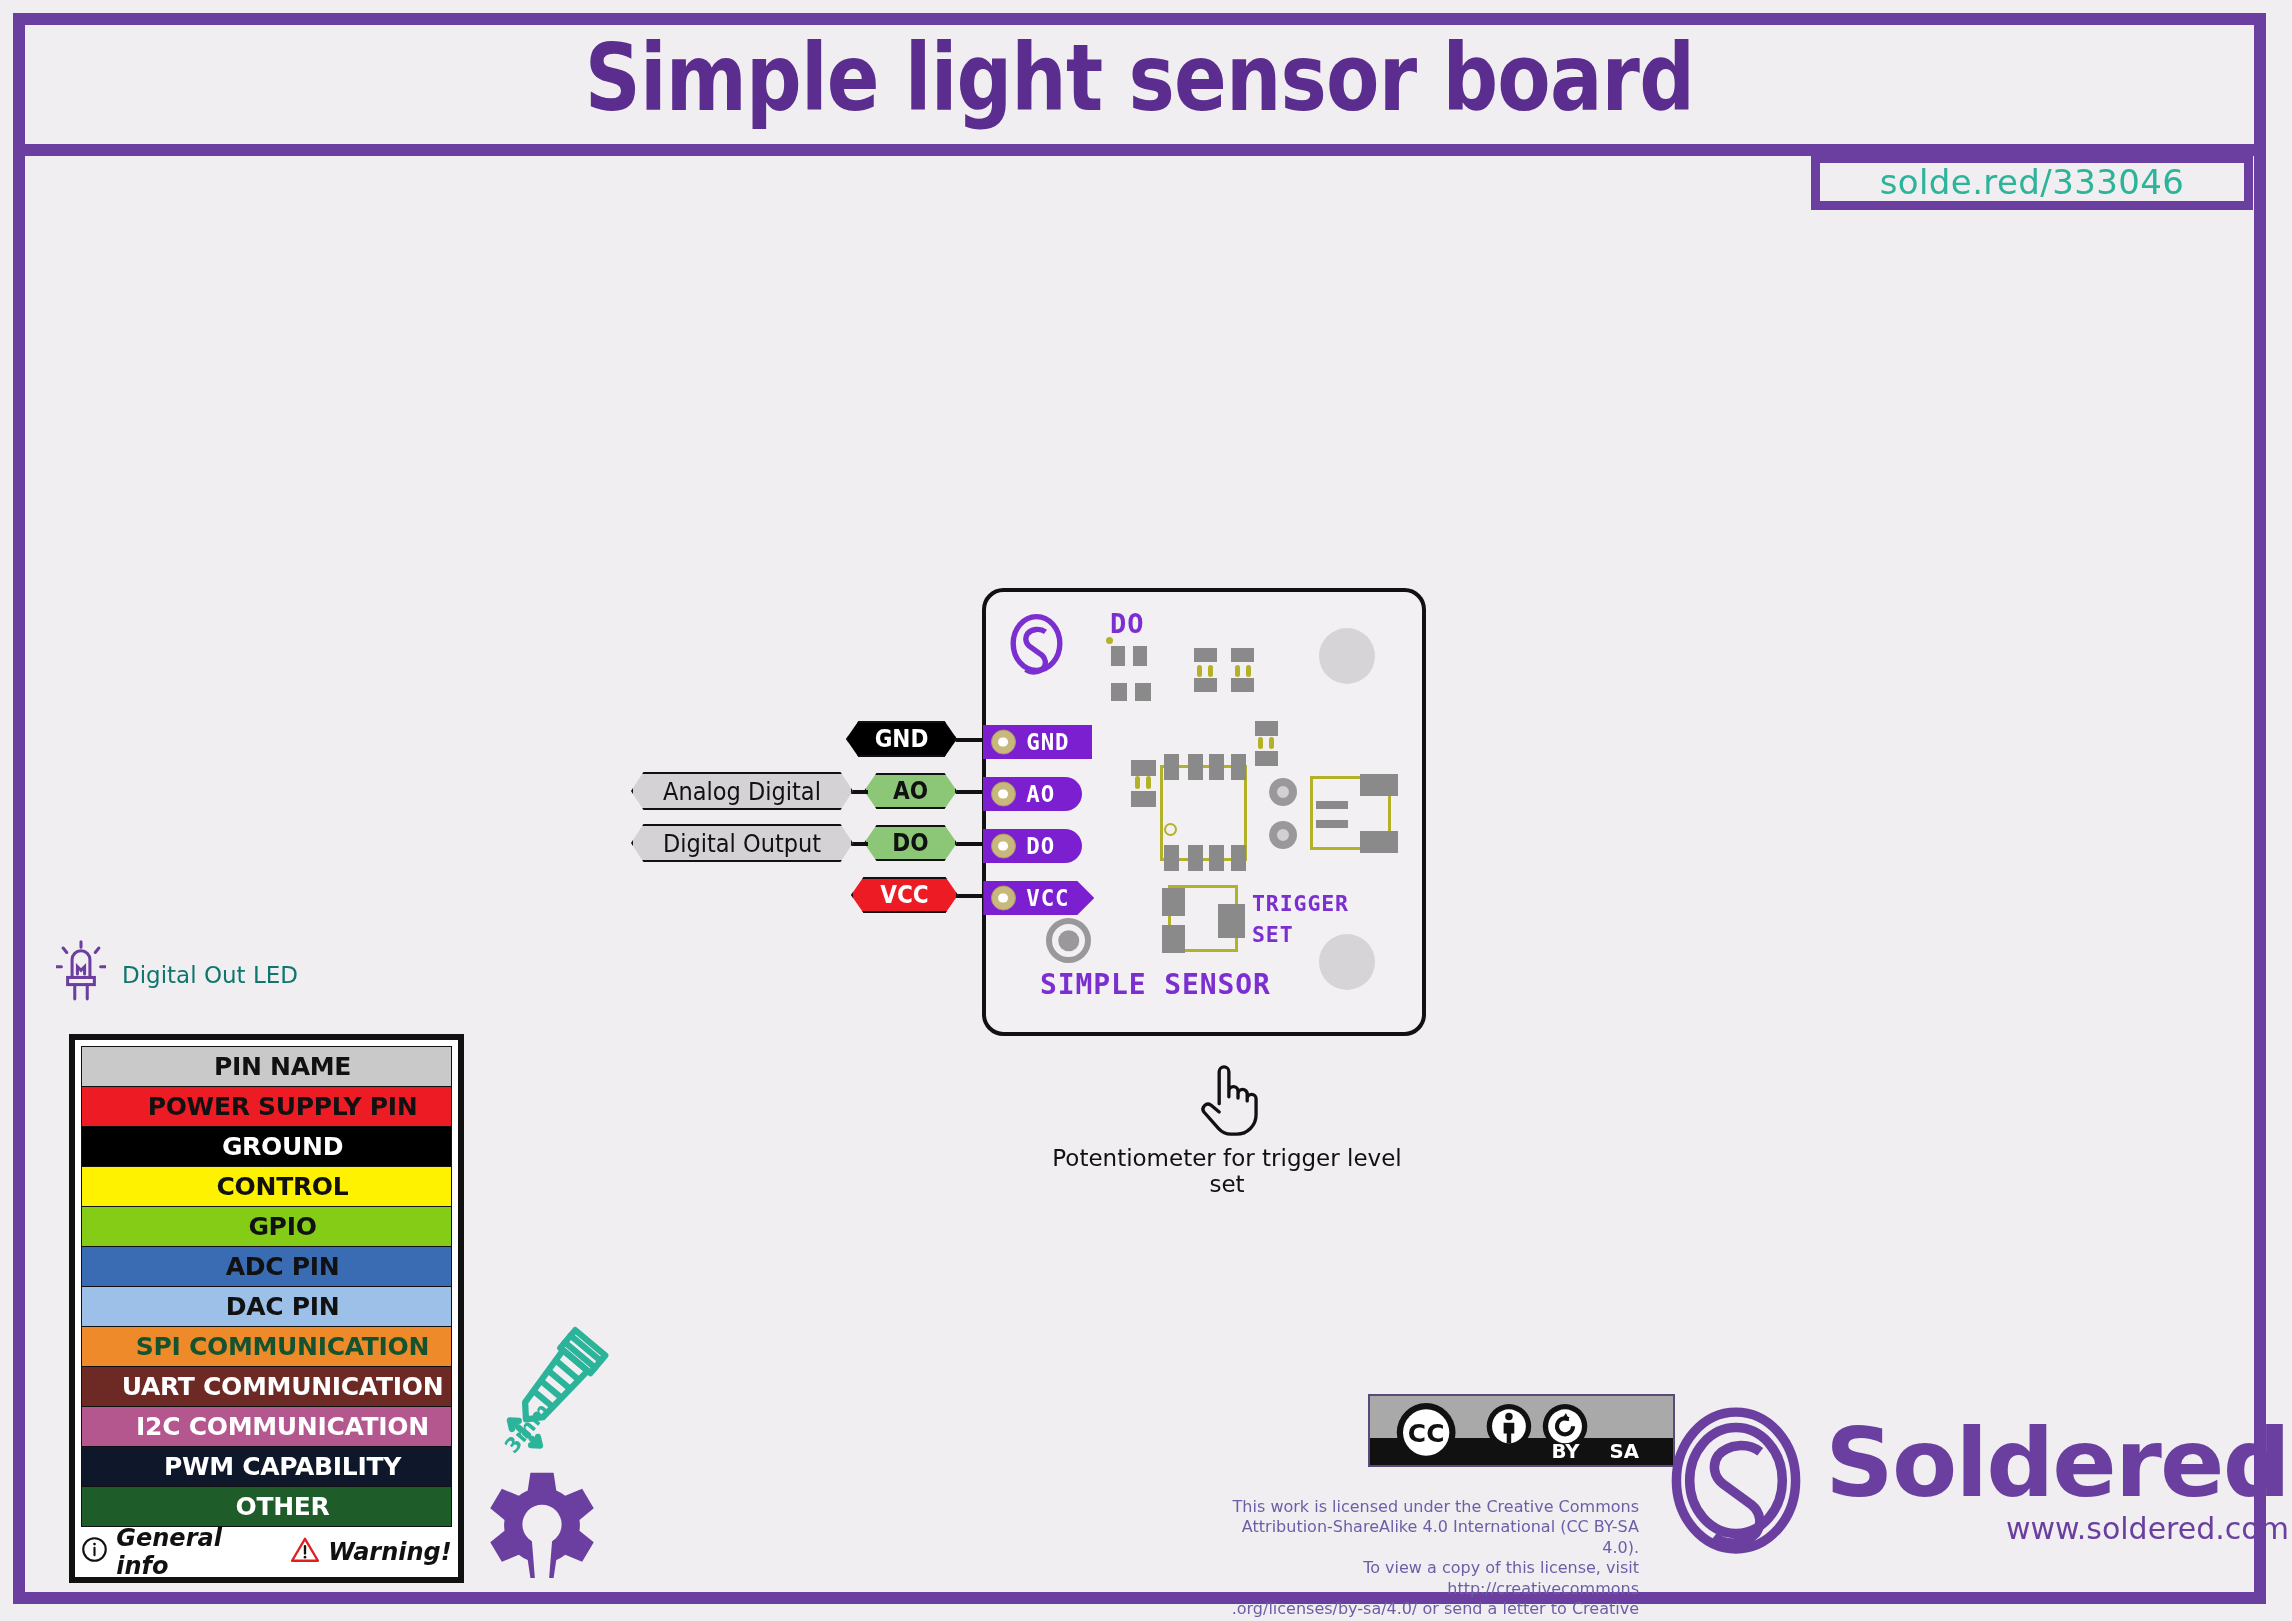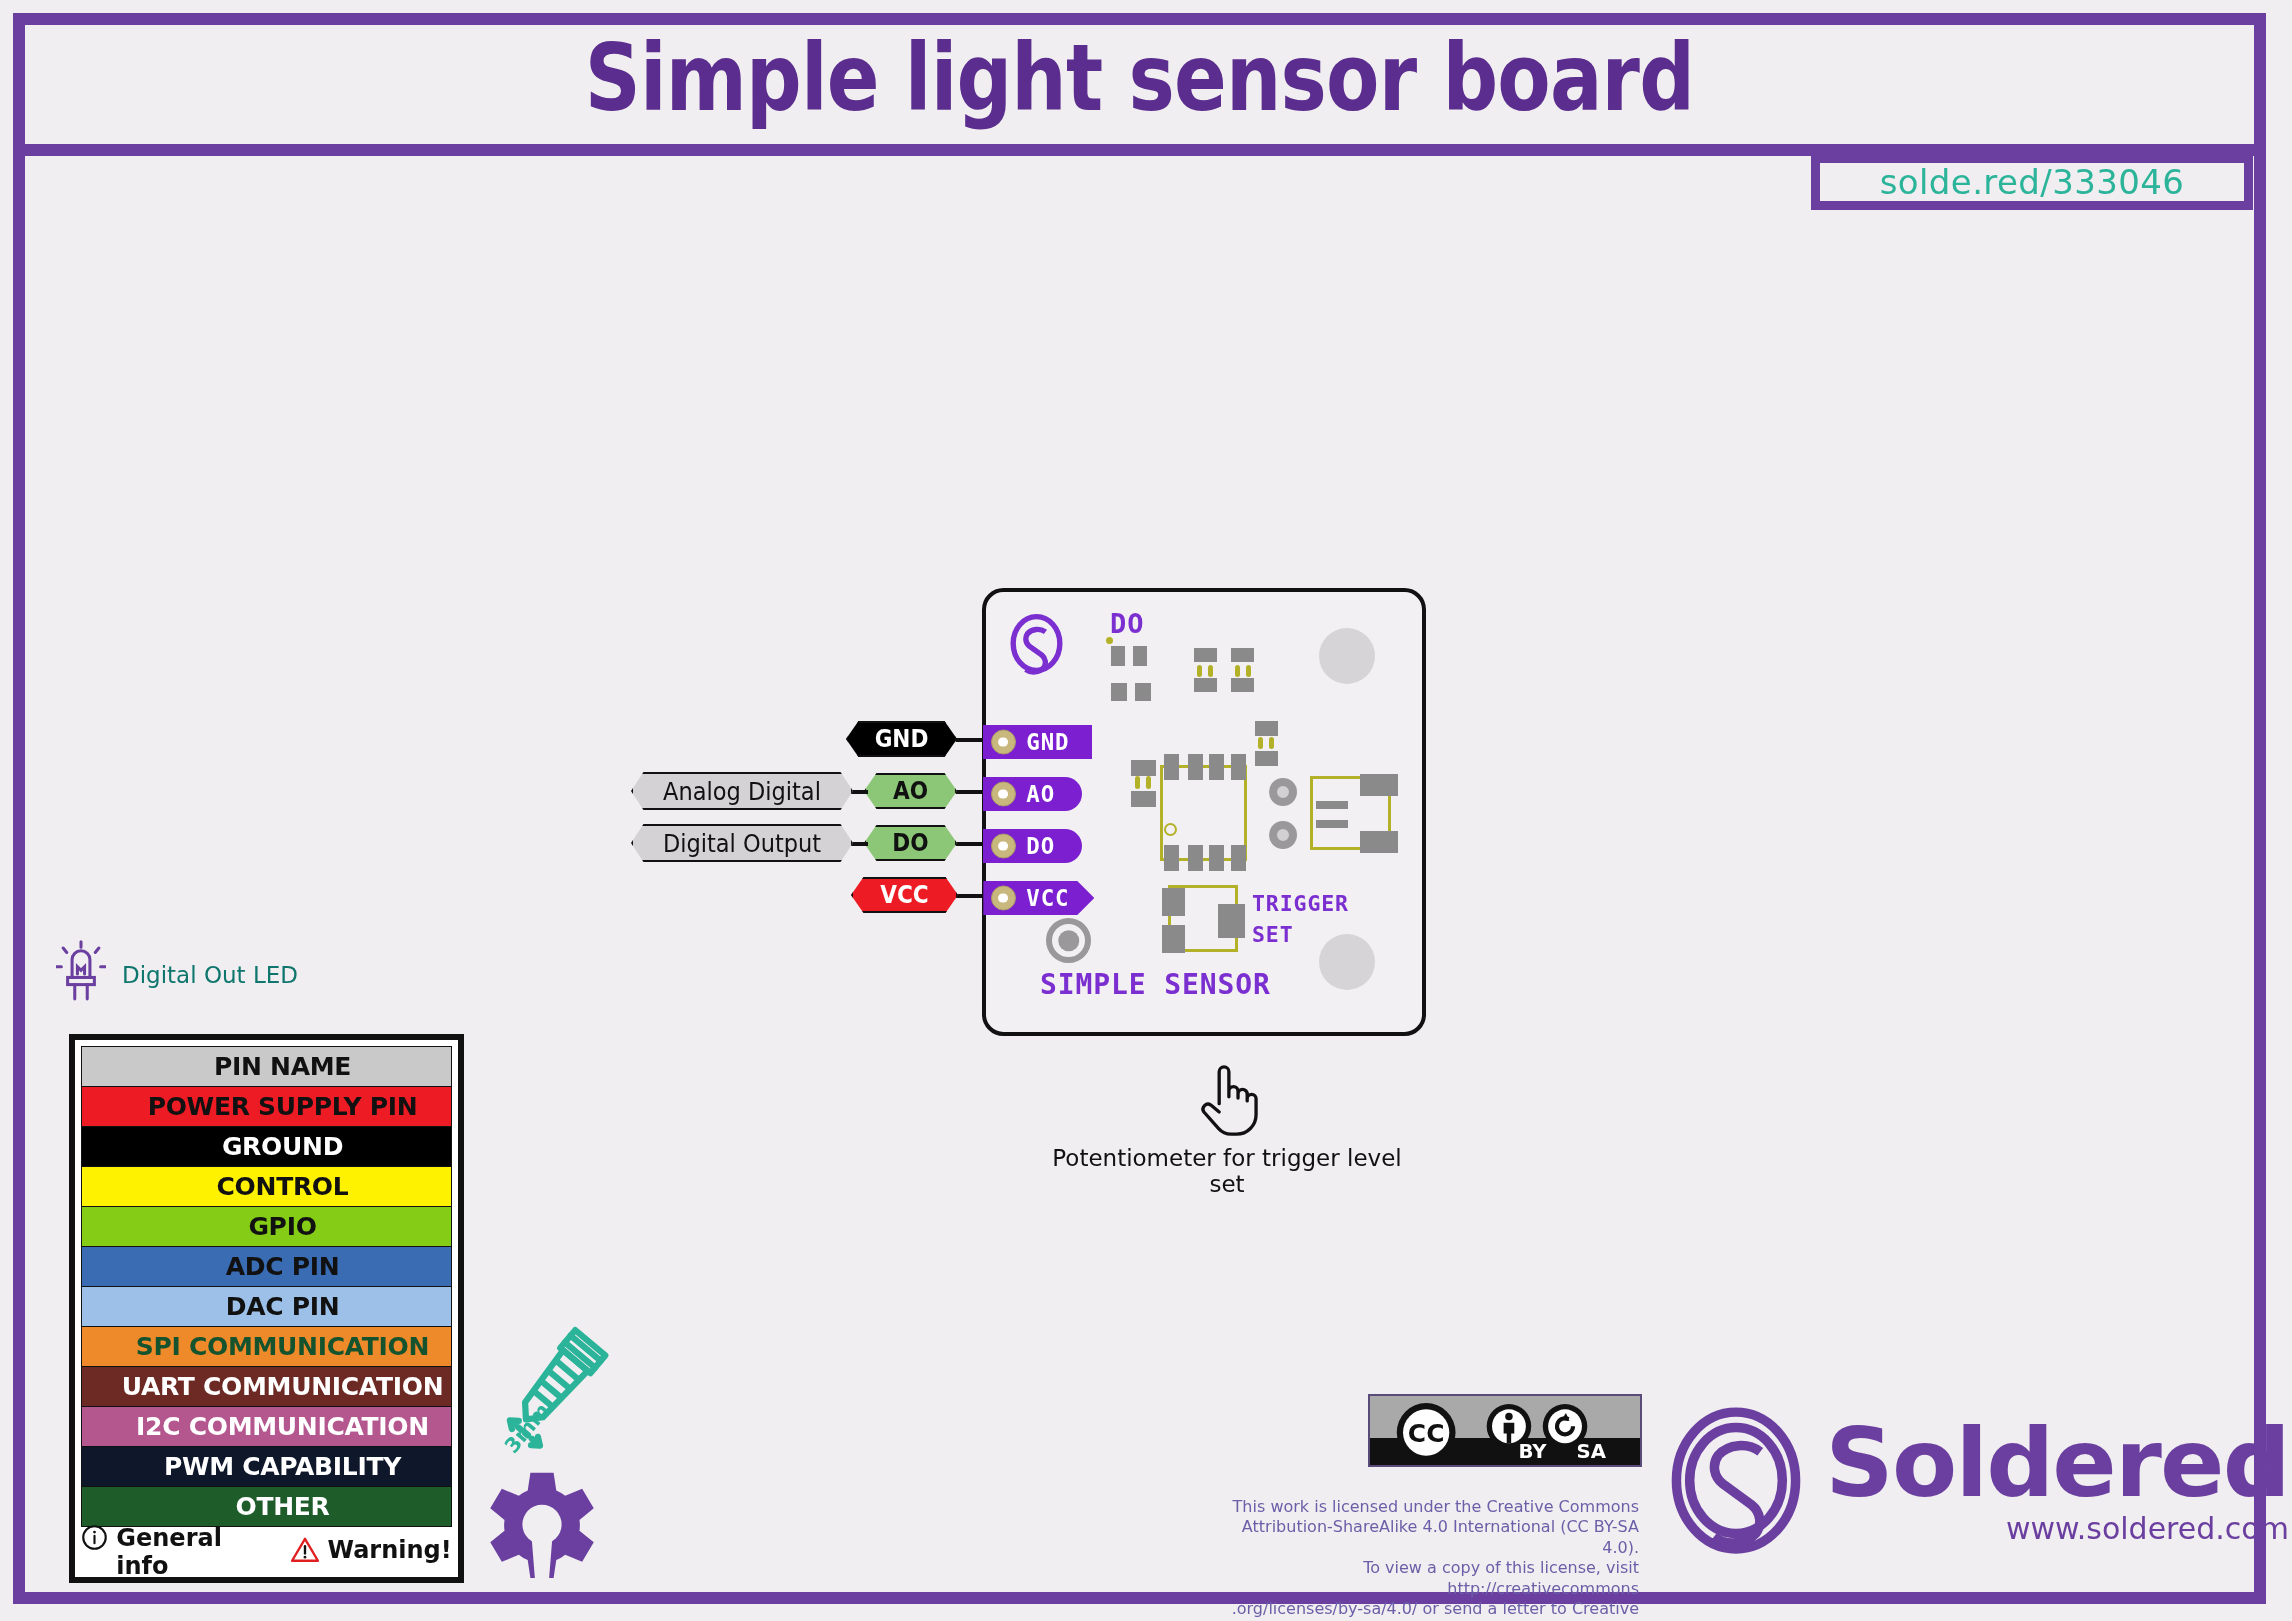--- a/index.html
+++ b/index.html
@@ -69,21 +69,21 @@
     letter-spacing:-0.3px;
     padding-left:32px;
   }
   .legend-row:last-of-type{border-bottom-width:1.8px;}
   #legend-footer{
     height:50px;
     display:flex;align-items:center;justify-content:center;gap:14.3px;
     font-size:24px;font-weight:600;color:#111;
     background:#fff;
   }
-  #legend-footer .fi{display:flex;align-items:flex-start;gap:8px;}
+  #legend-footer .fi{display:flex;align-items:center;gap:8px;font-style:italic;}
 
   
   #screw-icon{position:absolute;left:491px;top:1324px;}
   #gear-icon{position:absolute;left:484px;top:1469px;}
 
   
   #board-wrap{position:absolute;left:982px;top:588px;width:444px;height:448px;}
   #board{
     position:absolute;left:0;top:0;width:444px;height:448px;
     background:#f2f0f2;border:4.5px solid #111;border-radius:21.5px;box-sizing:border-box;
@@ -137,21 +137,21 @@
     font-size:25px;font-weight:400;color:#111;
     background:#d4d2d4;border:2.7px solid #111;box-sizing:border-box;
     font-family:"DejaVu Sans Condensed","Liberation Sans Narrow","Liberation Sans",sans-serif;
   }
 
   
   #pot-callout{position:absolute;left:1048px;top:1062px;width:358px;text-align:center;}
   #pot-callout .cap{font-size:23px;color:#111;margin-top:5.4px;}
 
   
-  #cc-badge{position:absolute;left:1368px;top:1394px;width:274px;height:73px;border:2.7px solid #5a4a7a;box-sizing:border-box;background:#a9a9a9;overflow:hidden;}
+  #cc-badge{position:absolute;left:1368px;top:1394px;width:307px;height:73px;border:2.7px solid #5a4a7a;box-sizing:border-box;background:#a9a9a9;overflow:hidden;}
   #cc-badge .strip{position:absolute;left:0;bottom:0;width:100%;height:27px;background:#111;}
   #cc-badge .bylabels{position:absolute;left:0;bottom:0;width:100%;height:27px;display:flex;align-items:center;justify-content:flex-end;gap:30px;padding-right:34px;box-sizing:border-box;color:#fff;font-size:19.7px;font-weight:700;}
   #license-text{position:absolute;left:1209px;top:1497px;width:430px;text-align:right;color:#6b5fa8;font-size:16px;line-height:1.28;}
   #soldered-logo{position:absolute;left:1661px;top:1402px;display:flex;align-items:center;gap:14.3px;}
   #soldered-logo .wordmark{display:flex;flex-direction:column;align-items:flex-end;}
   #soldered-logo .word{font-size:95px;font-weight:700;color:#6b3fa0;line-height:0.95;letter-spacing:-1.8px;}
   #soldered-logo .site{font-size:30px;color:#6b3fa0;letter-spacing:0px;margin-top:1.8px;}
 </style>
 </head>
 <body>

